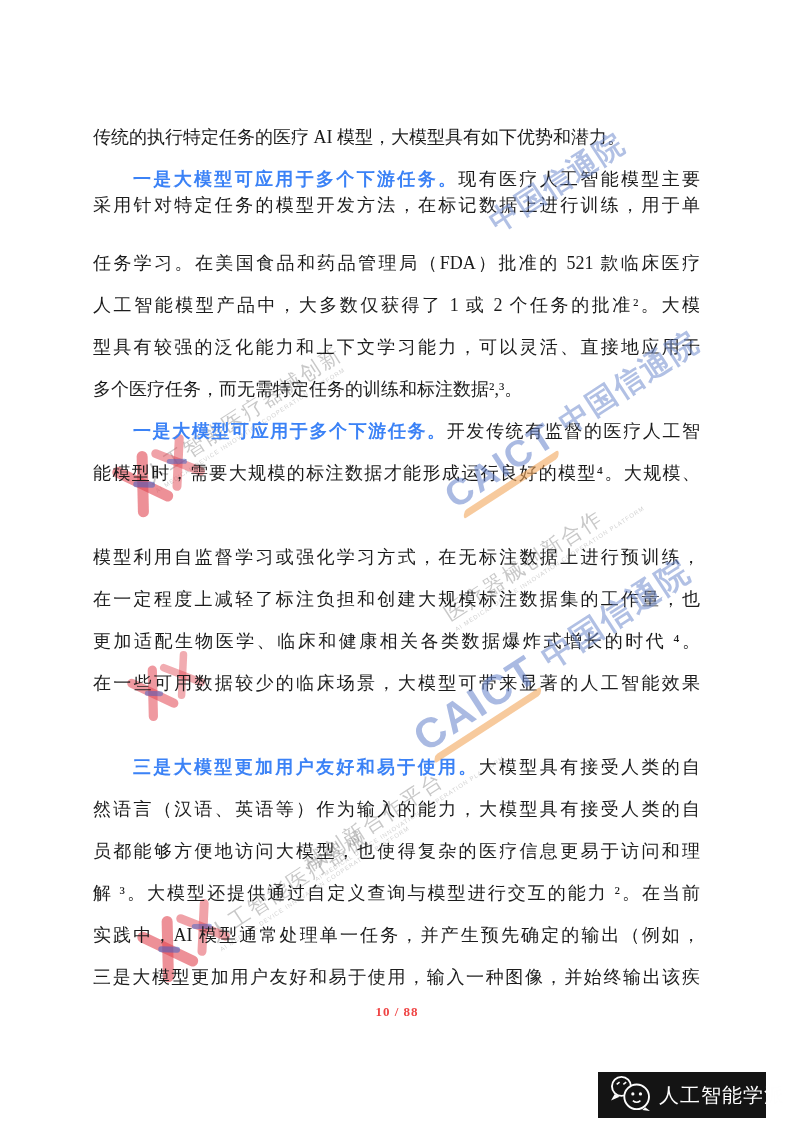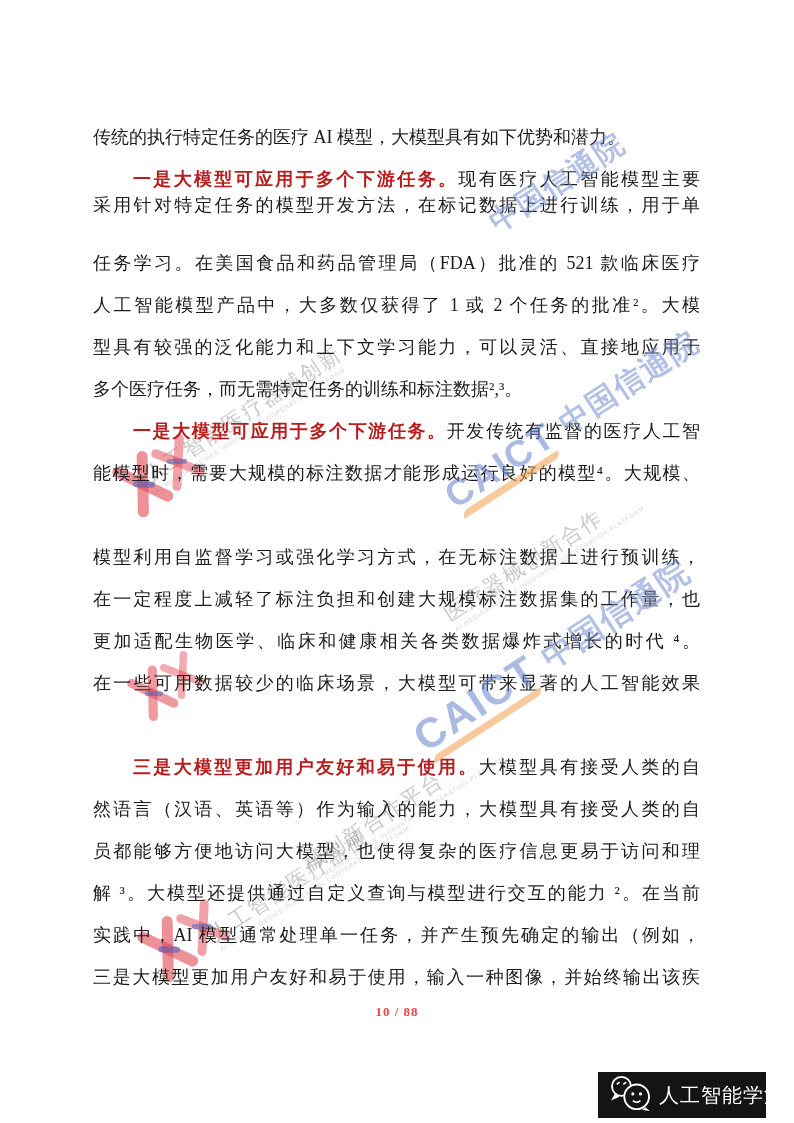--- a/index.html
+++ b/index.html
@@ -20,21 +20,21 @@
     position:absolute;left:0;right:0;
     font-size:18px;color:#1c1c1c;
     white-space:normal;
     text-align:justify;text-align-last:justify;
     line-height:26px;
   }
   .line.end{text-align-last:left;}
   .line.indent{padding-left:40px;}
   .lead{
     font-family:"Liberation Sans","DejaVu Sans",sans-serif;
-    font-weight:700;color:#b91c1c;
+    font-weight:700;color:#3b82f6;
   }
   .page-number{
     position:absolute;left:0;right:0;top:1004px;
     text-align:center;font-size:13px;font-weight:700;color:#ef4444;
     z-index:2;letter-spacing:1px;
   }
   
   .wm{position:absolute;pointer-events:none;transform:rotate(-33deg);}
   .wm-gray{z-index:1;color:rgba(125,125,125,0.42);}
   .wm-gray .cjk{font-size:21px;letter-spacing:2px;white-space:nowrap;

